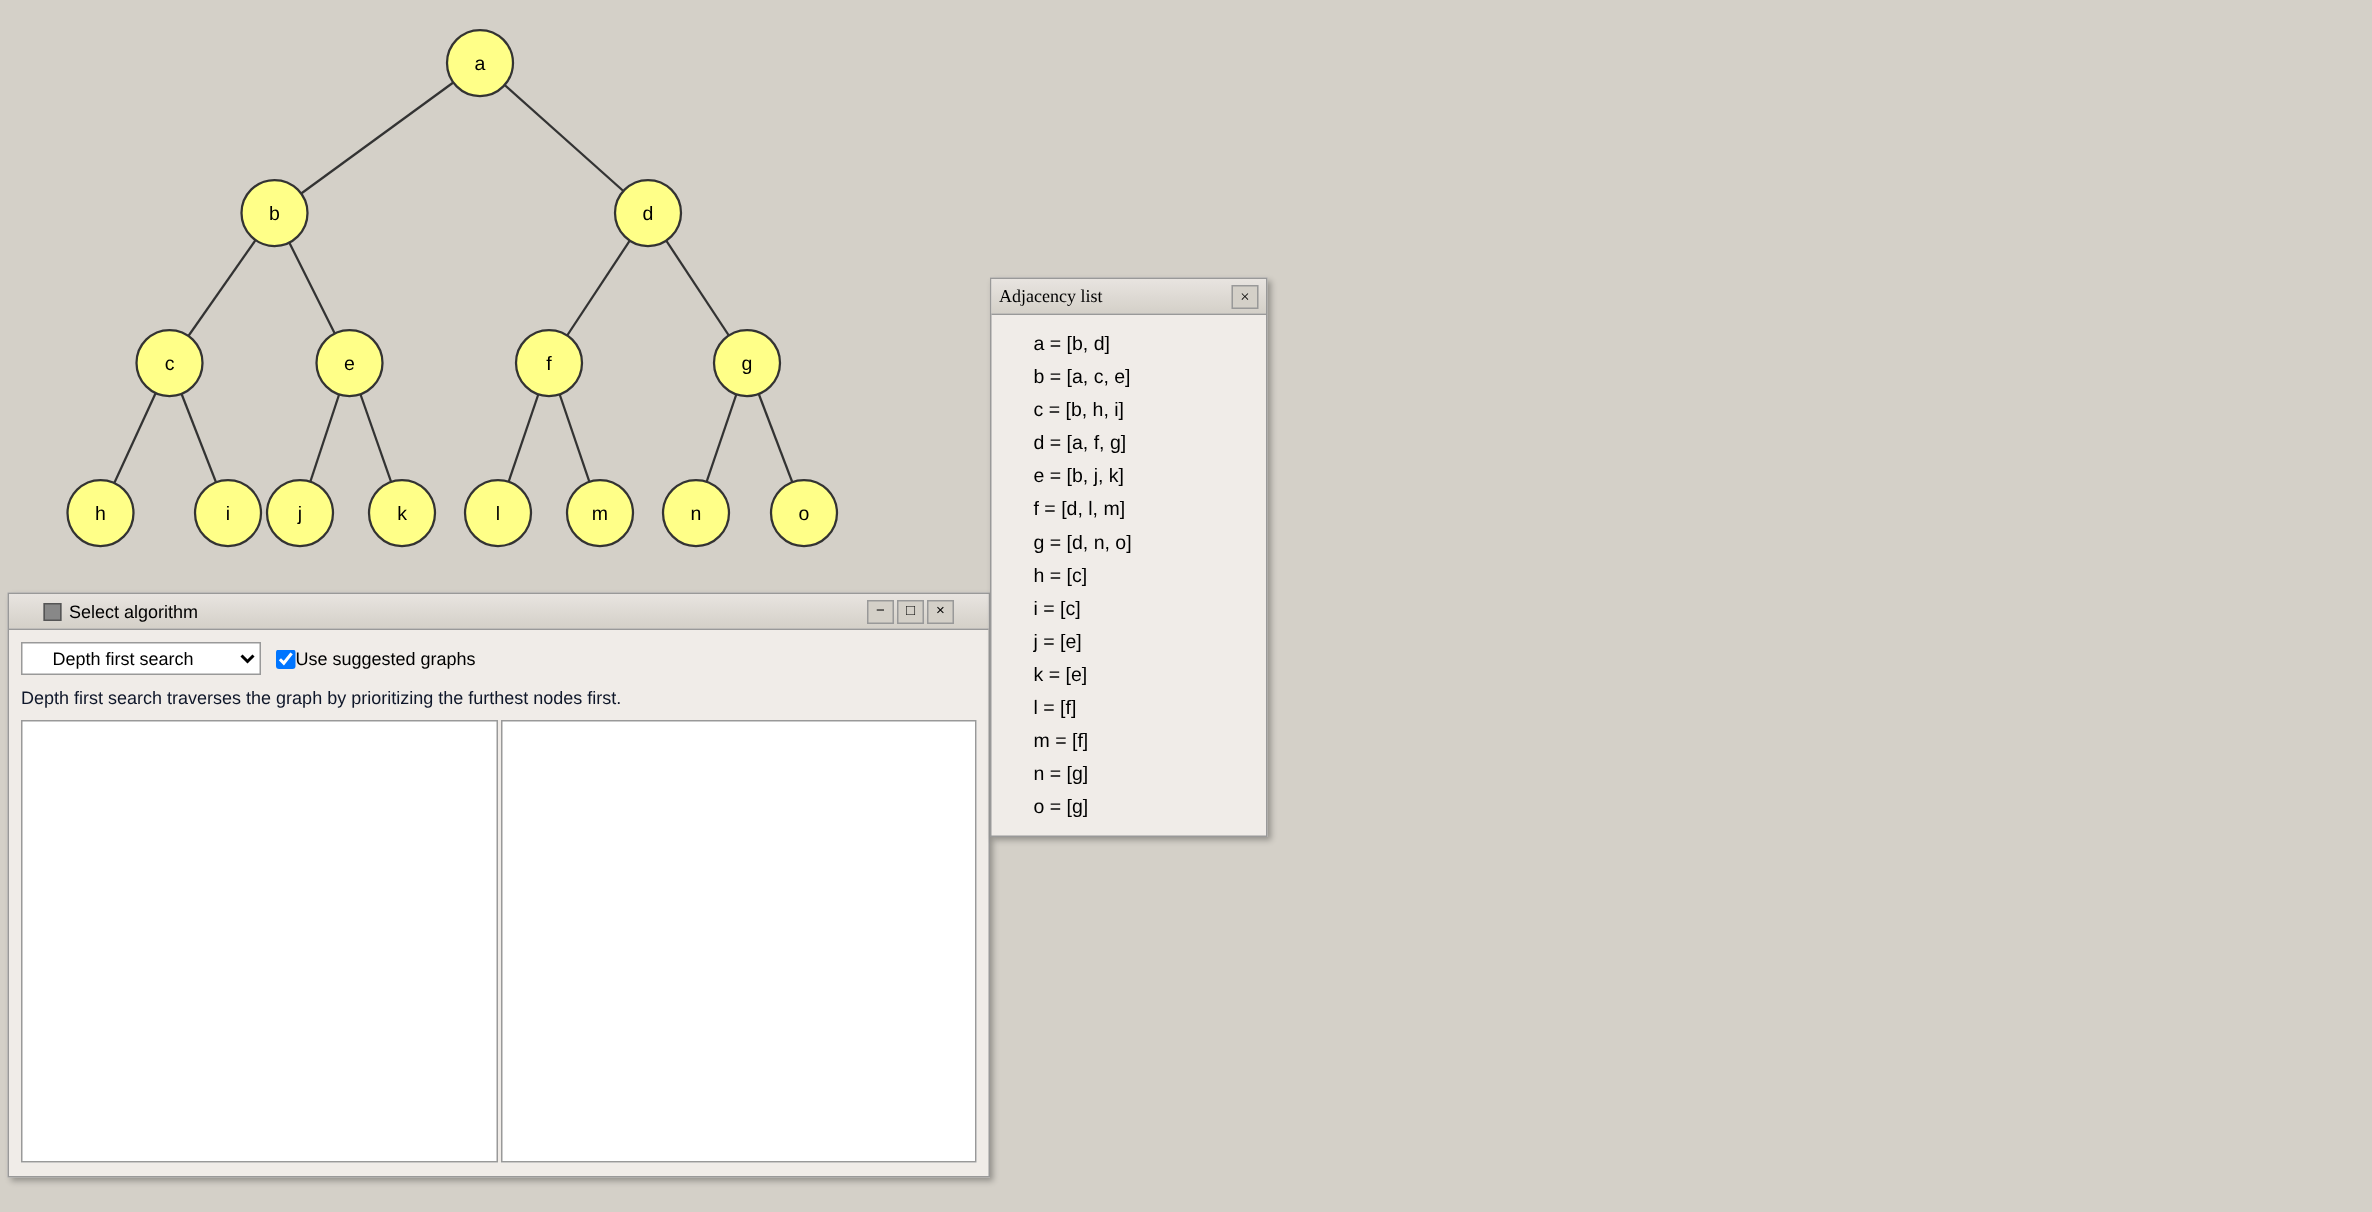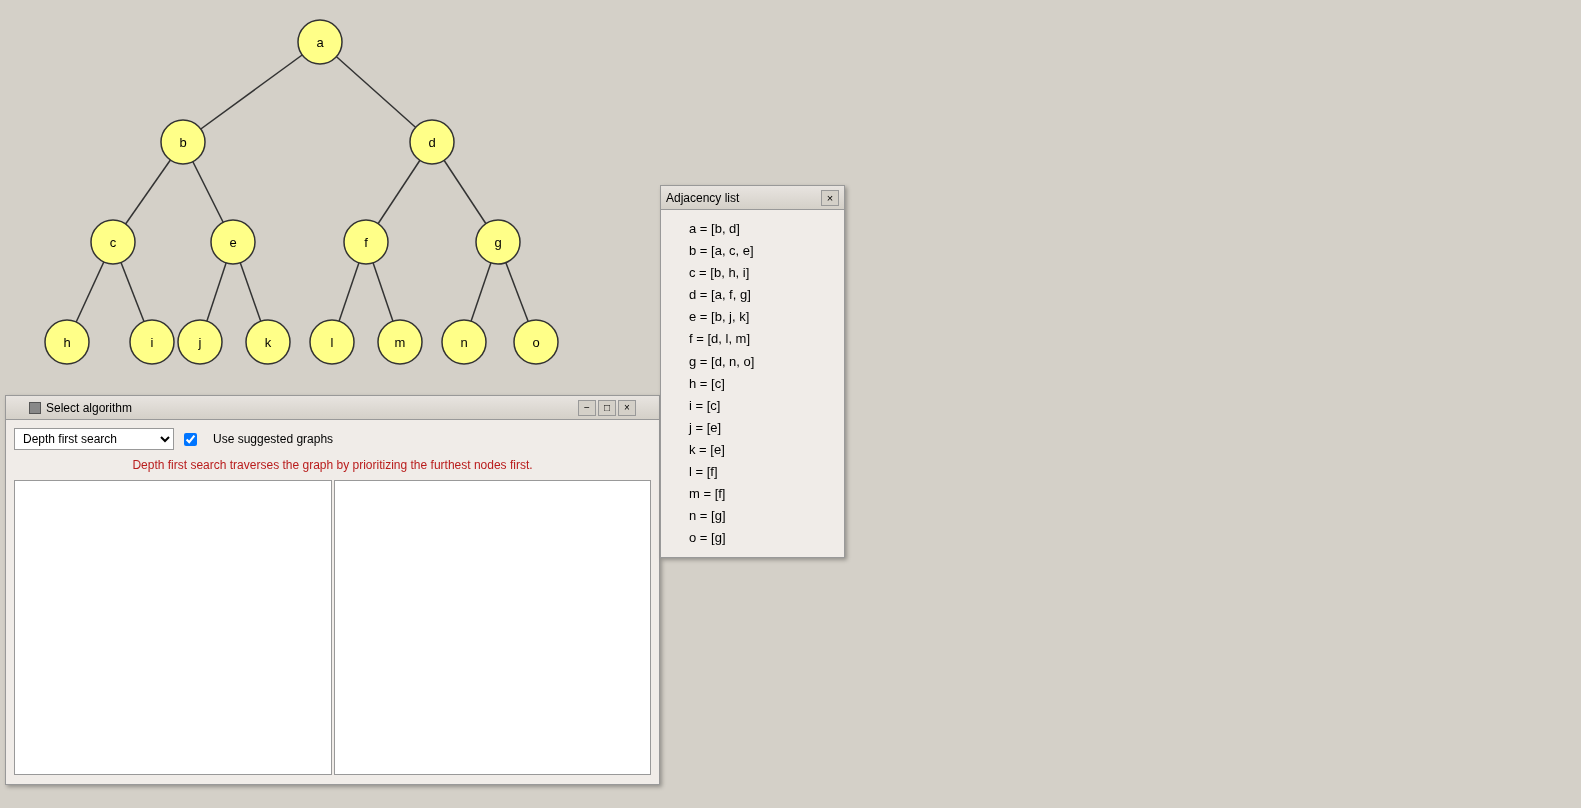--- a/index.html
+++ b/index.html
@@ -76,39 +76,38 @@
 
     #algo-row {
       display: flex;
       align-items: center;
       gap: 10px;
       margin-bottom: 8px;
     }
 
     #algo-select {
       width: 160px;
-      padding: 2px 4px;
+      padding: 2px 16px;
       background: white;
       border: 1px solid #999;
       font-size: 12px;
       cursor: pointer;
     }
 
     #suggest-checkbox {
       display: flex;
       align-items: center;
-      gap: 16px;
+      gap: 0;
       font-size: 12px;
     }
 
     #algo-description {
       font-size: 12px;
-      color: #b91c1c;
+      color: #0f172a;
       margin-bottom: 8px;
-      text-align: center;
     }
 
     #panels-row {
       display: flex;
       gap: 2px;
     }
 
     .panel-box {
       background: white;
       border: 1px solid #999;
@@ -128,20 +127,21 @@
     }
 
     #adj-titlebar {
       background: linear-gradient(to bottom, #e8e4e0, #d4d0c8);
       border-bottom: 1px solid #999;
       padding: 3px 5px;
       display: flex;
       align-items: center;
       justify-content: space-between;
       height: 24px;
+      font-family: Liberation Serif, serif;
     }
 
     #adj-title-text {
       font-size: 12px;
     }
 
     #adj-close {
       width: 18px;
       height: 16px;
       background: #d4d0c8;

